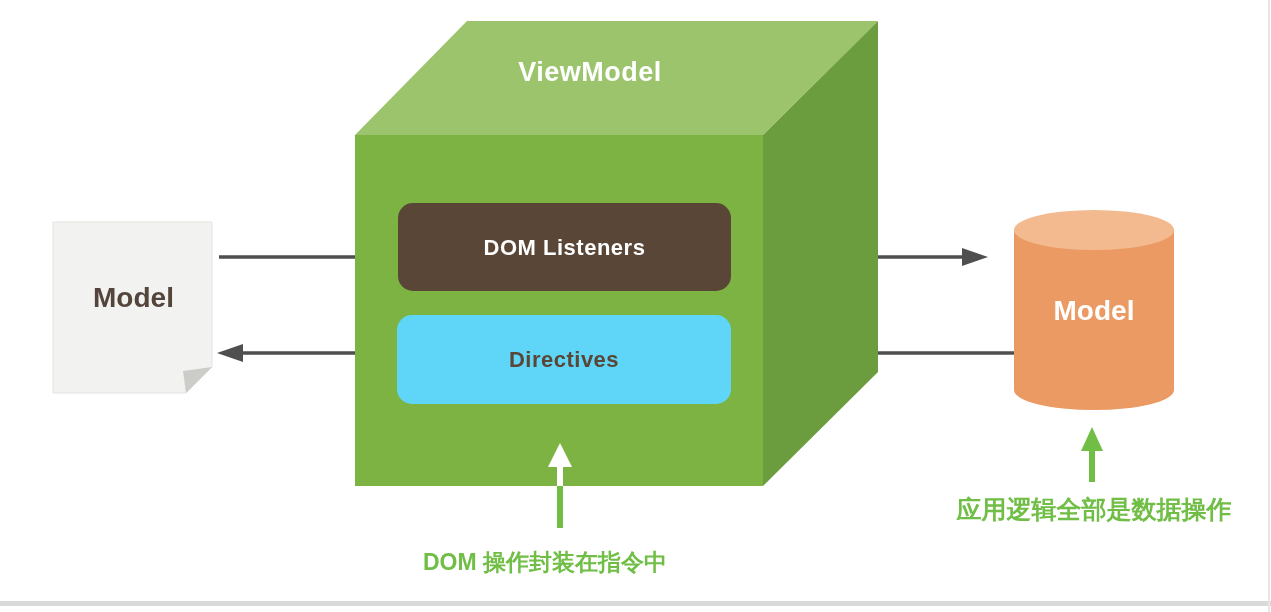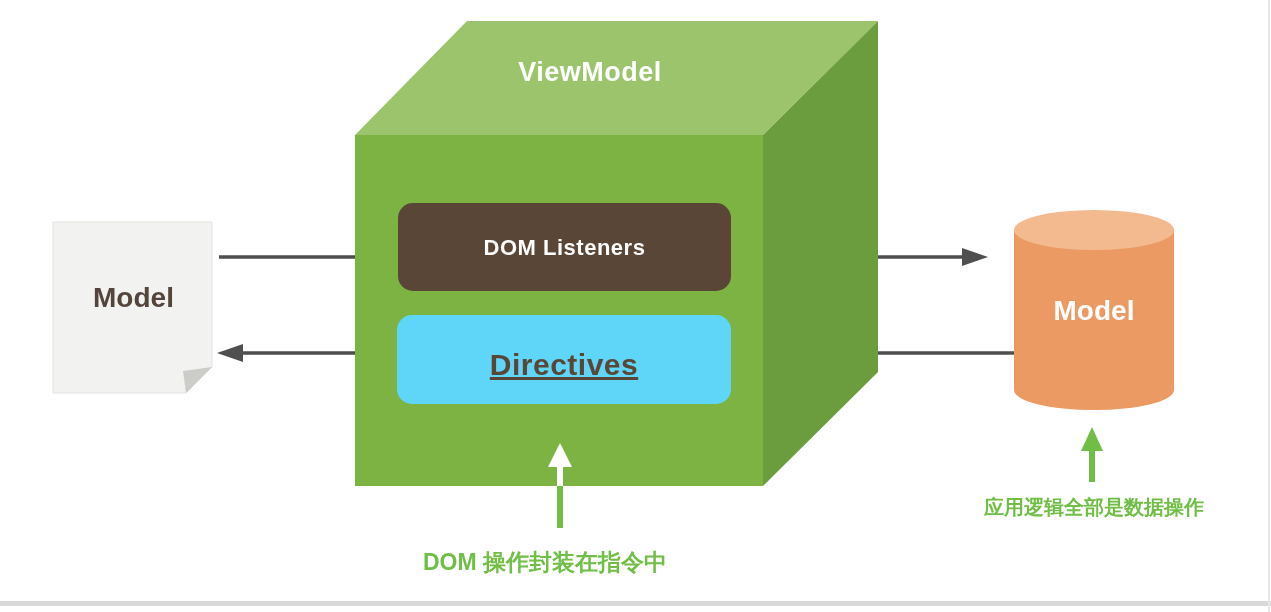--- a/index.html
+++ b/index.html
@@ -15,24 +15,24 @@
   .label {
     position: absolute;
     text-align: center;
     font-weight: bold;
     line-height: 1.1;
     white-space: nowrap;
   }
   .lbl-view        { left: 55px;  top: 283px; width: 157px; font-size: 28px; color: #54453C; }
   .lbl-viewmodel   { left: 430px; top: 58px;  width: 320px; font-size: 27px; color: #ffffff; letter-spacing: 0.5px; }
   .lbl-domlisteners{ left: 398px; top: 236px; width: 333px; font-size: 22px; color: #ffffff; letter-spacing: 0.5px; }
-  .lbl-directives  { left: 397px; top: 348px; width: 334px; font-size: 30px; color: #5A4637; letter-spacing: 0.5px; text-decoration: underline; }
+  .lbl-directives  { left: 397px; top: 348px; width: 334px; font-size: 22px; color: #5A4637; letter-spacing: 0.5px; }
   .lbl-model       { left: 1014px; top: 296px; width: 160px; font-size: 28px; color: #ffffff; }
   .lbl-note-left   { left: 395px; top: 550px; width: 300px; font-size: 23px; color: #70BE45; }
-  .lbl-note-right  { left: 944px; top: 496px; width: 300px; font-size: 20px; color: #70BE45; }
+  .lbl-note-right  { left: 944px; top: 496px; width: 300px; font-size: 25px; color: #70BE45; }
   .edge-bottom {
     position: absolute; left: 0; top: 601px; width: 1271px; height: 5px;
     background: #d9d9d9;
   }
   .edge-right {
     position: absolute; left: 1268px; top: 0; width: 2px; height: 612px;
     background: #e6e6e6;
   }
 </style>
 </head>

